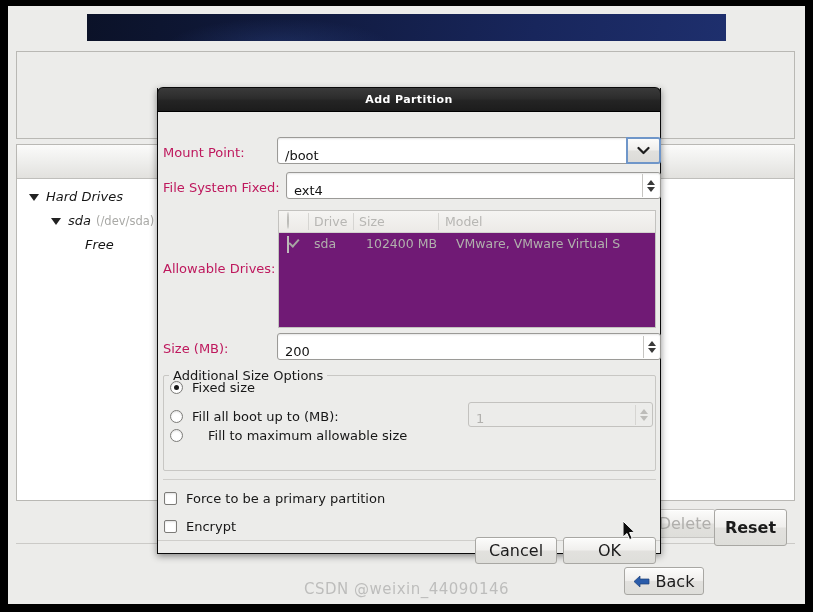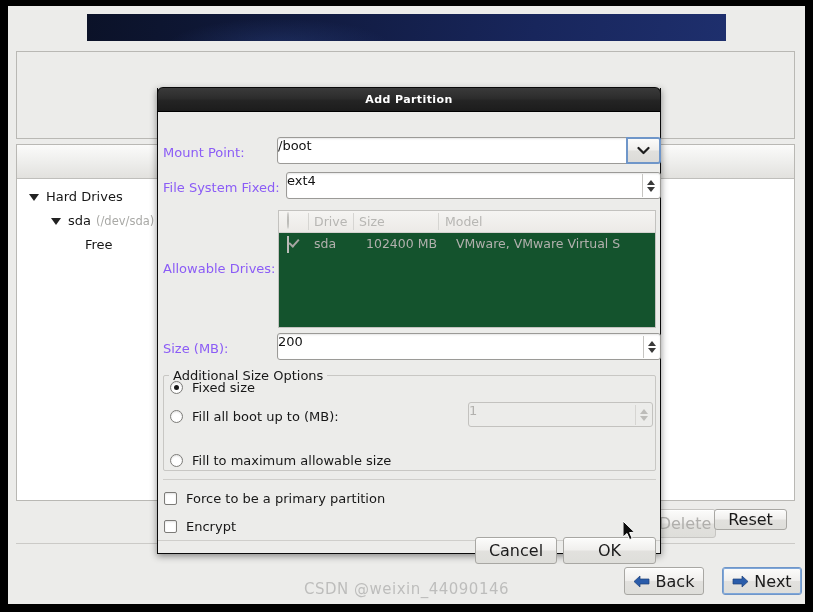--- a/index.html
+++ b/index.html
@@ -114,21 +114,21 @@
   .tri {
     display: inline-block;
     width: 0; height: 0;
     border-left: 5px solid transparent;
     border-right: 5px solid transparent;
     border-top: 7px solid #222;
     margin-right: 7px;
     position: relative;
     top: 1px;
   }
-  .tree-label { color: #161616; }
+  .tree-label { color: #161616; font-style: italic; }
   .tree-sub { color: #a9a9a6; font-size: 11.5px; margin-left: 5px; }
 
   
   #tree-sep {
     position: absolute;
     left: 8px; top: 537px;
     width: 779px; height: 1px;
     background: #cbcac7;
   }
 
@@ -143,21 +143,21 @@
     align-items: center;
     justify-content: center;
     box-sizing: border-box;
     cursor: default;
     box-shadow: inset 0 1px 0 rgba(255,255,255,.8);
   }
   .btn.disabled { color: #b0afac; border-color: #c6c5c2; }
   .btn.focus { box-shadow: inset 0 0 0 1px #7ea6d8, inset 0 1px 0 rgba(255,255,255,.8); border-color: #6f96c9; }
 
   #btn-delete { position: absolute; left: 646px; top: 503px; width: 62px; height: 29px; }
-  #btn-reset  { position: absolute; left: 706px; top: 503px; width: 73px; height: 21px; }
+  #btn-reset  { position: absolute; left: 706px; top: 503px; width: 73px; height: 37px; font-weight: bold; }
   #btn-back   { position: absolute; left: 616px; top: 561px; width: 80px; height: 28px; }
   #btn-next   { position: absolute; left: 714px; top: 561px; width: 80px; height: 28px; }
 
   .arrow-left, .arrow-right {
     width: 16px; height: 13px;
     margin-right: 6px;
     flex: none;
   }
   .arrow-right { margin-right: 0; margin-left: 0; }
 
@@ -201,32 +201,33 @@
   }
   #dialog-body {
     position: relative;
     padding: 0;
     height: 442px;
   }
 
   .field-label {
     position: absolute;
     font-size: 13px;
-    color: #8b5cf6;
+    color: #be185d;
   }
 
   
   .entry {
     position: absolute;
     background: #ffffff;
     border: 1px solid #9b9a97;
     border-radius: 3px;
     box-sizing: border-box;
     display: flex;
-    align-items: flex-start;
+    align-items: flex-end;
+    padding-left: 7px;
     font-size: 13px;
     color: #121212;
     box-shadow: inset 0 1px 2px rgba(0,0,0,.10);
   }
   .entry.disabled { background: #ececea; color: #b2b1ae; border-color: #c3c2bf; box-shadow:none; }
 
   
   .combo-btn {
     position: absolute;
     background: linear-gradient(180deg, #fbfbfa 0%, #efeeec 48%, #e1e0dd 52%, #dcdbd8 100%);
@@ -258,21 +259,21 @@
   .spin-up { border-bottom: 5px solid #3a3a3a; }
   .spin-dn { border-top: 5px solid #3a3a3a; }
   .spin-up.dis { border-bottom-color: #bdbcb9; }
   .spin-dn.dis { border-top-color: #bdbcb9; }
 
   
   #drives-list {
     position: absolute;
     left: 277px; top: 186px;
     width: 378px; height: 118px;
-    background: #14532d;
+    background: #701a75;
     border: 1px solid #c3c2bf;
     box-sizing: border-box;
     overflow: hidden;
   }
   #drives-head {
     height: 21px;
     background: linear-gradient(180deg, #f5f4f2 0%, #eceae7 100%);
     border-bottom: 1px solid #d3d2cf;
     position: relative;
     color: #b7b6b3;
@@ -429,26 +430,20 @@
     <div class="btn disabled" id="btn-delete">Delete</div>
     <div class="btn" id="btn-reset">Reset</div>
 
     <div class="btn" id="btn-back">
       <svg class="arrow-left" viewBox="0 0 16 13">
         <polygon points="0,6.5 6,1 6,4 15,4 15,9 6,9 6,12" fill="#2a5caa" stroke="#1c3f78" stroke-width="0.7"></polygon>
       </svg>
       <span>Back</span>
     </div>
 
-    <div class="btn focus" id="btn-next">
-      <svg class="arrow-right" viewBox="0 0 16 13" style="margin-right:6px">
-        <polygon points="16,6.5 10,1 10,4 1,4 1,9 10,9 10,12" fill="#2a5caa" stroke="#1c3f78" stroke-width="0.7"></polygon>
-      </svg>
-      <span>Next</span>
-    </div>
 
     <div id="watermark">CSDN @weixin_44090146</div>
   </div>
 
   <div id="dialog">
     <div id="dialog-titlebar">
       <span>Add Partition</span>
     </div>
 
     <div id="dialog-body">
@@ -517,21 +512,21 @@
         <span>Fill all boot up to (MB):</span>
       </div>
       <div class="entry disabled" style="left:310px; top:290px; width:185px; height:25px;">
         <span>1</span>
       </div>
       <div class="spin-btns" style="left:477px; top:293px; height:20px; border-left-color:#d6d5d2;">
         <div class="spin-up dis"></div>
         <div class="spin-dn dis"></div>
       </div>
 
-      <div class="opt-row" style="left:12px; top:341px;">
+      <div class="opt-row" style="left:12px; top:316px;gap:16px;">
         <span class="radio"></span>
         <span>Fill to maximum allowable size</span>
       </div>
 
       <div id="dlg-sep" style="left:5px; top:367px; width:493px;"></div>
 
       <div class="opt-row" style="left:6px; top:379px;">
         <span class="cbox"></span>
         <span>Force to be a primary partition</span>
       </div>

